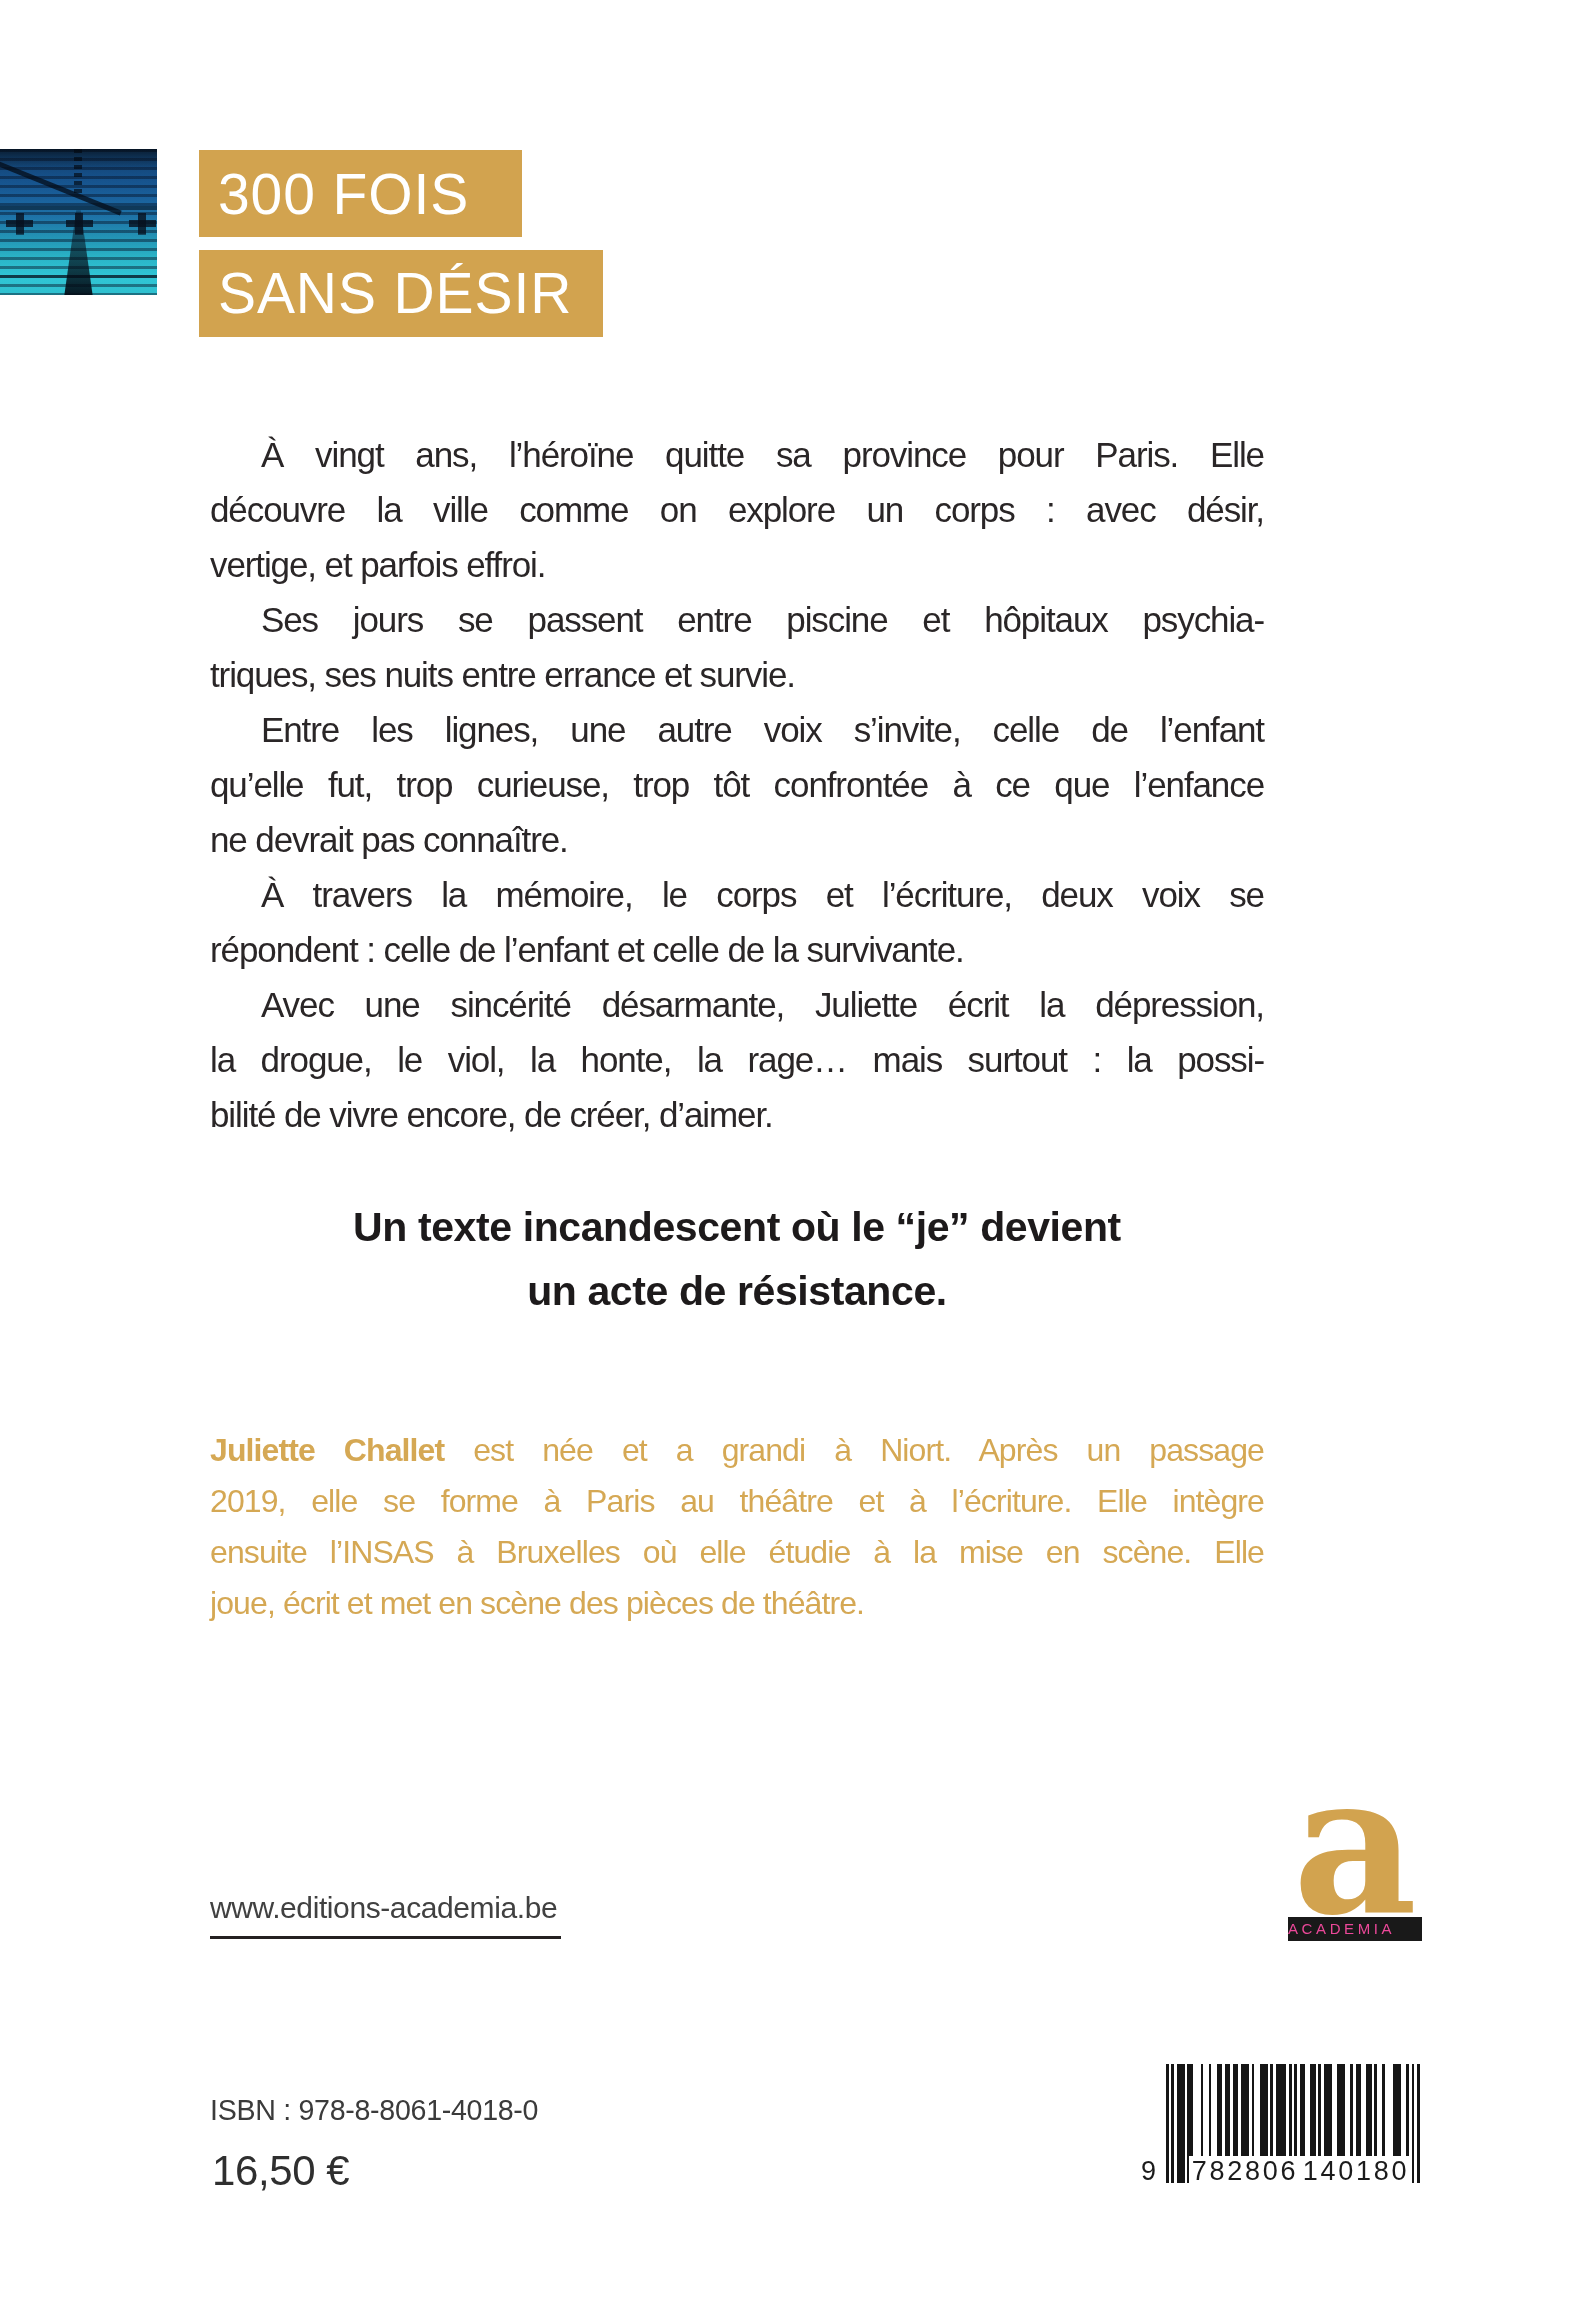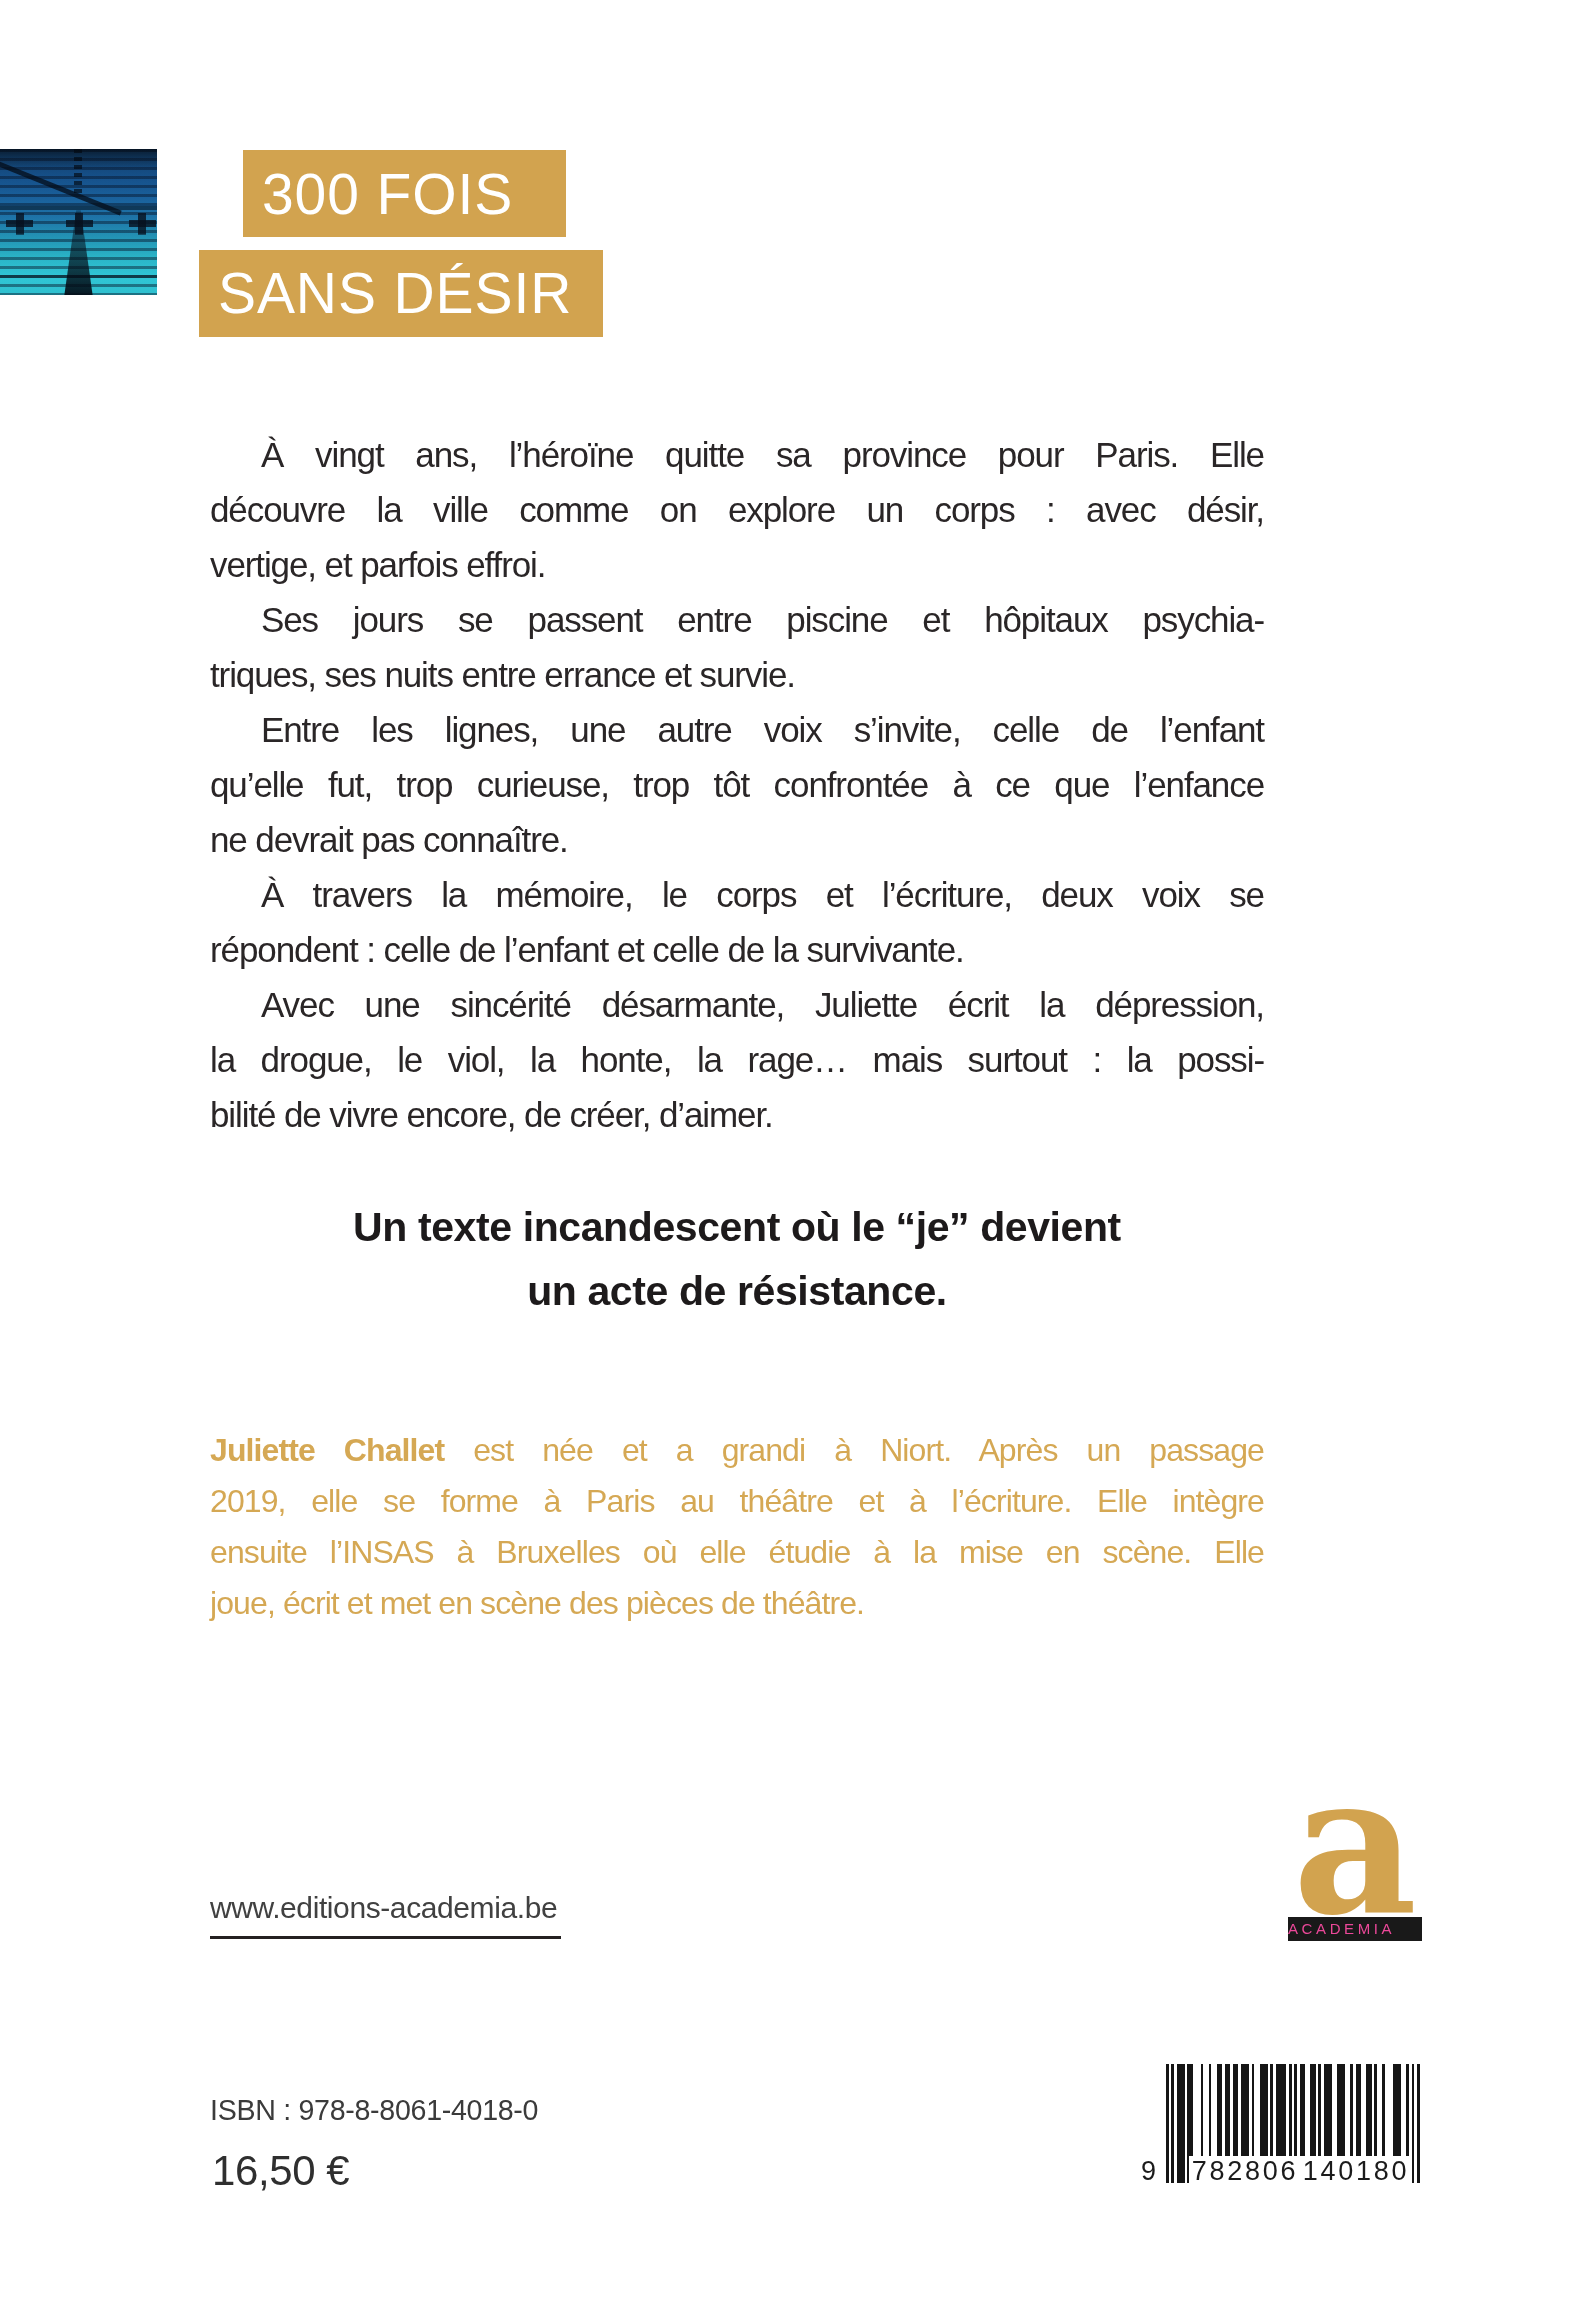--- a/index.html
+++ b/index.html
@@ -36,21 +36,21 @@
   .pool-cross.c3{left:82%;top:44%}
   .pool-floorline{position:absolute;left:0;right:0;top:86%;height:3.6px;background:rgba(4,12,24,.55);}
 
   
   .title{position:absolute;left:199px;top:150px;}
   .title .block{
     background:var(--gold);color:#ffffff;height:87px;display:flex;align-items:center;
     font-size:57px;letter-spacing:0.9px;font-weight:400;white-space:nowrap;
     padding:0 19px;box-sizing:border-box;
   }
-  .title .b1{width:323px;margin-bottom:12.5px;margin-left:44px;}
+  .title .b1{width:323px;margin-bottom:12.5px;}
   .title .b2{width:404px;height:87px;}
 
   
   .synopsis{position:absolute;left:210px;top:427px;width:1054px;
     font-size:35px;line-height:55px;letter-spacing:-1.1px;color:#2a2627;}
   .ln{white-space:nowrap;}
   .ln.j{white-space:normal;text-align:justify;text-align-last:justify;}
   .ln.last{white-space:normal;text-align:left;}
   .ln.ind{text-indent:51px;}
 

